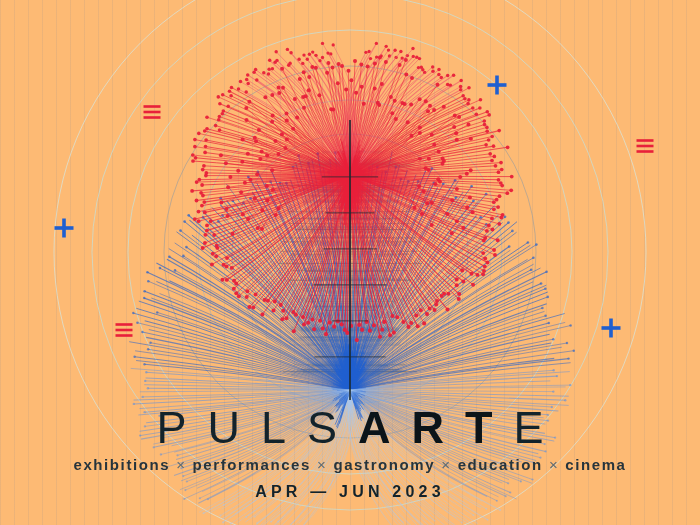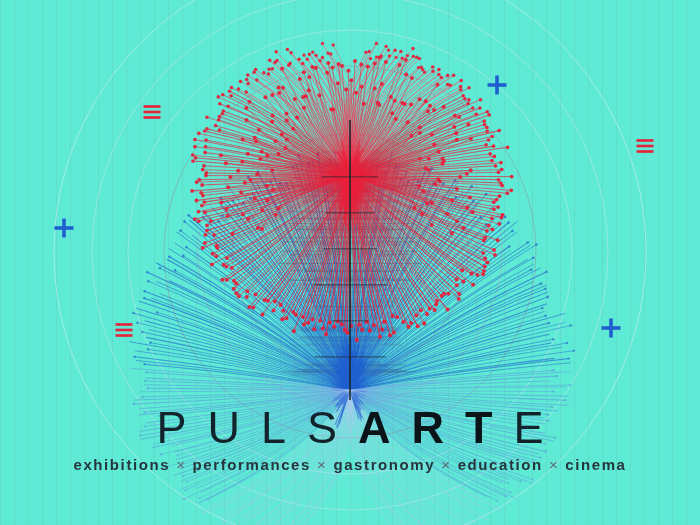--- a/index.html
+++ b/index.html
@@ -2,21 +2,21 @@
 <html><head>
 <meta charset="utf-8">
 <title>Pulsarte Poster</title>
 <style>
   html,body{margin:0;padding:0;background:#ffffff;}
   body{font-family:"Liberation Sans", sans-serif;}
   #poster{
     position:relative;
     width:700px;height:525px;
     overflow:hidden;
-    background:#5eead4;
+    background:#fdba74;
   }
   
   #vgrid{
     position:absolute;inset:0;
     background-image:repeating-linear-gradient(to right,
         rgba(120,130,150,0.13) 0px,
         rgba(120,130,150,0.13) 1px,
         rgba(0,0,0,0) 1px,
         rgba(0,0,0,0) 14px);
     pointer-events:none;
@@ -2082,15 +2082,16 @@
         <svg width="22" height="22" viewBox="0 0 22 22">
           <rect x="9.2" y="1.5" width="3.6" height="19" fill="#1f5fd0"></rect>
           <rect x="1.5" y="9.2" width="19" height="3.6" fill="#1f5fd0"></rect>
         </svg>
       </div>
     </div>
 
   <div id="typo">
     <div id="title"><span class="lt" style="margin-right: 21px;">P</span><span class="lt" style="margin-right: 21px;">U</span><span class="lt" style="margin-right: 21px;">L</span><span class="lt" style="margin-right: 21px;">S</span><span class="hv" style="margin-right: 21px;">A</span><span class="hv" style="margin-right: 21px;">R</span><span class="hv" style="margin-right: 21px;">T</span><span class="lt" style="margin-right: 0px;">E</span></div>
     <div id="subtitle"><span>exhibitions</span><span class="sep">×</span><span>performances</span><span class="sep">×</span><span>gastronomy</span><span class="sep">×</span><span>education</span><span class="sep">×</span><span>cinema</span></div>
+    <div id="dates">APR — JUN 2023</div>
   </div>
 
 </div>
 
 </body></html>

